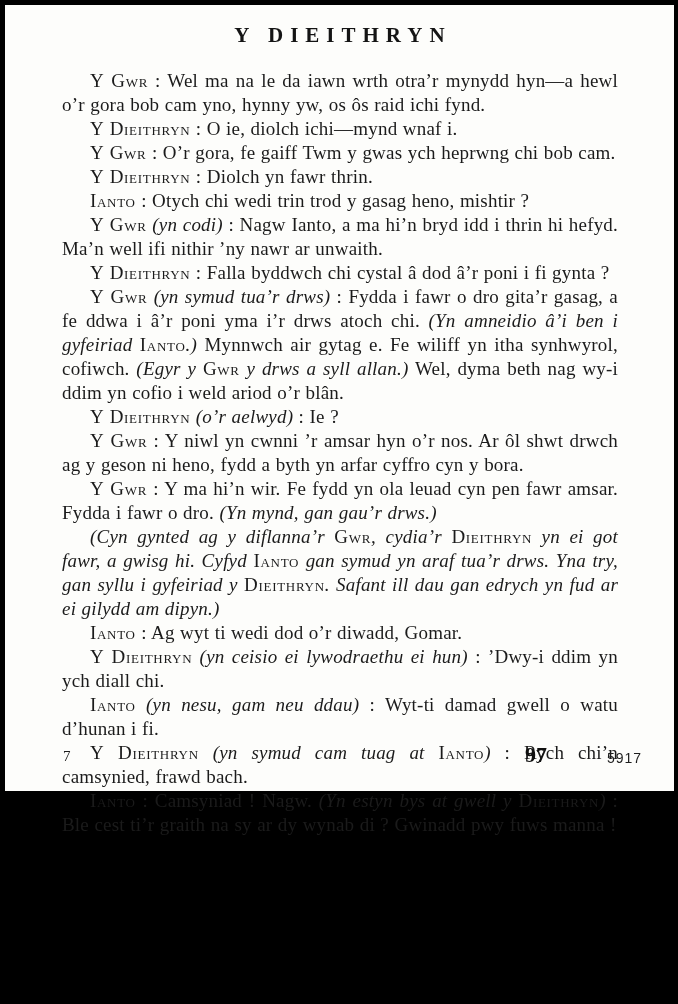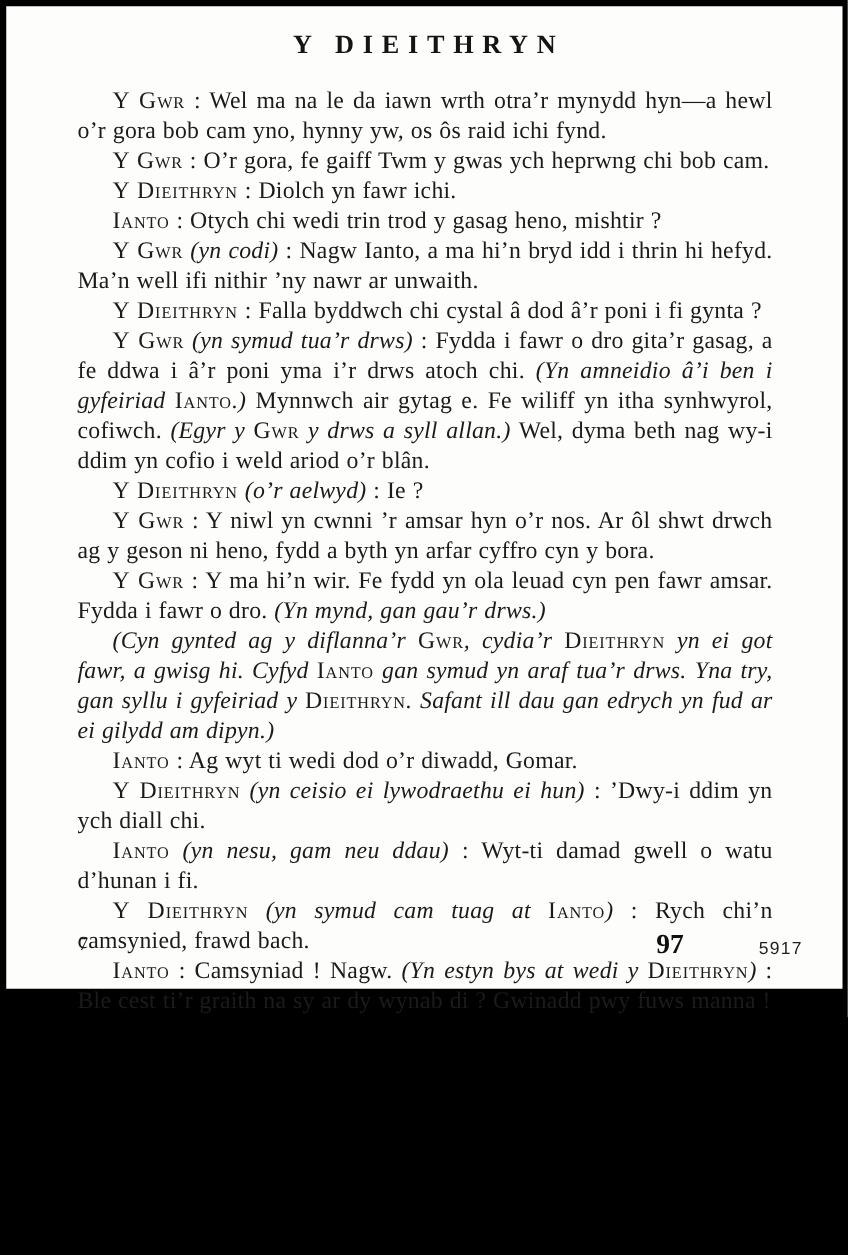--- a/index.html
+++ b/index.html
@@ -78,33 +78,34 @@
   }
 </style>
 </head>
 <body>
 
 <div class="frame">
   <div class="page">
     <h1 class="title">Y DIEITHRYN</h1>
     <div class="text-body">
         <p><span class="seg-sc">Y Gwr</span><span class="seg-n"> : Wel ma na le da iawn wrth otra’r mynydd hyn—a hewl o’r gora bob cam yno, hynny yw, os ôs raid ichi fynd.</span></p>
+        <p><span class="seg-sc">Y Dieithryn</span><span class="seg-n"> : O ie, diolch ichi—mynd wnaf i.</span></p>
         <p><span class="seg-sc">Y Gwr</span><span class="seg-n"> : O’r gora, fe gaiff Twm y gwas ych heprwng chi bob cam.</span></p>
-        <p><span class="seg-sc">Y Dieithryn</span><span class="seg-n"> : Diolch yn fawr ichi.</span></p>
+        <p><span class="seg-sc">Y Dieithryn</span><span class="seg-n"> : Diolch yn fawr thrin.</span></p>
         <p><span class="seg-sc">Ianto</span><span class="seg-n"> : Otych chi wedi trin trod y gasag heno, mishtir ?</span></p>
         <p><span class="seg-sc">Y Gwr</span><span class="seg-n"> </span><span class="seg-i">(yn codi)</span><span class="seg-n"> : Nagw Ianto, a ma hi’n bryd idd i thrin hi hefyd. Ma’n well ifi nithir ’ny nawr ar unwaith.</span></p>
         <p><span class="seg-sc">Y Dieithryn</span><span class="seg-n"> : Falla byddwch chi cystal â dod â’r poni i fi gynta ?</span></p>
         <p><span class="seg-sc">Y Gwr</span><span class="seg-n"> </span><span class="seg-i">(yn symud tua’r drws)</span><span class="seg-n"> : Fydda i fawr o dro gita’r gasag, a fe ddwa i â’r poni yma i’r drws atoch chi. </span><span class="seg-i">(Yn amneidio â’i ben i gyfeiriad </span><span class="seg-sc">Ianto</span><span class="seg-i">.)</span><span class="seg-n"> Mynnwch air gytag e. Fe wiliff yn itha synhwyrol, cofiwch. </span><span class="seg-i">(Egyr y </span><span class="seg-sc">Gwr</span><span class="seg-i"> y drws a syll allan.)</span><span class="seg-n"> Wel, dyma beth nag wy-i ddim yn cofio i weld ariod o’r blân.</span></p>
         <p><span class="seg-sc">Y Dieithryn</span><span class="seg-n"> </span><span class="seg-i">(o’r aelwyd)</span><span class="seg-n"> : Ie ?</span></p>
         <p><span class="seg-sc">Y Gwr</span><span class="seg-n"> : Y niwl yn cwnni ’r amsar hyn o’r nos. Ar ôl shwt drwch ag y geson ni heno, fydd a byth yn arfar cyffro cyn y bora.</span></p>
         <p><span class="seg-sc">Y Gwr</span><span class="seg-n"> : Y ma hi’n wir. Fe fydd yn ola leuad cyn pen fawr amsar. Fydda i fawr o dro. </span><span class="seg-i">(Yn mynd, gan gau’r drws.)</span></p>
         <p><span class="seg-i">(Cyn gynted ag y diflanna’r </span><span class="seg-sc">Gwr</span><span class="seg-i">, cydia’r </span><span class="seg-sc">Dieithryn</span><span class="seg-i"> yn ei got fawr, a gwisg hi. Cyfyd </span><span class="seg-sc">Ianto</span><span class="seg-i"> gan symud yn araf tua’r drws. Yna try, gan syllu i gyfeiriad y </span><span class="seg-sc">Dieithryn</span><span class="seg-i">. Safant ill dau gan edrych yn fud ar ei gilydd am dipyn.)</span></p>
         <p><span class="seg-sc">Ianto</span><span class="seg-n"> : Ag wyt ti wedi dod o’r diwadd, Gomar.</span></p>
         <p><span class="seg-sc">Y Dieithryn</span><span class="seg-n"> </span><span class="seg-i">(yn ceisio ei lywodraethu ei hun)</span><span class="seg-n"> : ’Dwy-i ddim yn ych diall chi.</span></p>
         <p><span class="seg-sc">Ianto</span><span class="seg-n"> </span><span class="seg-i">(yn nesu, gam neu ddau)</span><span class="seg-n"> : Wyt-ti damad gwell o watu d’hunan i fi.</span></p>
         <p><span class="seg-sc">Y Dieithryn</span><span class="seg-n"> </span><span class="seg-i">(yn symud cam tuag at </span><span class="seg-sc">Ianto</span><span class="seg-i">)</span><span class="seg-n"> : Rych chi’n camsynied, frawd bach.</span></p>
-        <p><span class="seg-sc">Ianto</span><span class="seg-n"> : Camsyniad ! Nagw. </span><span class="seg-i">(Yn estyn bys at wedi y </span><span class="seg-sc">Dieithryn</span><span class="seg-i">)</span><span class="seg-n"> : Ble cest ti’r graith na sy ar dy wynab di ? Gwinadd pwy fuws manna !</span></p>
+        <p><span class="seg-sc">Ianto</span><span class="seg-n"> : Camsyniad ! Nagw. </span><span class="seg-i">(Yn estyn bys at gwell y </span><span class="seg-sc">Dieithryn</span><span class="seg-i">)</span><span class="seg-n"> : Ble cest ti’r graith na sy ar dy wynab di ? Gwinadd pwy fuws manna !</span></p>
       </div>
     <span class="footer-left">7</span>
     <span class="page-num">97</span>
     <span class="print-code">5917</span>
   </div>
 </div>
 
 </body></html>

